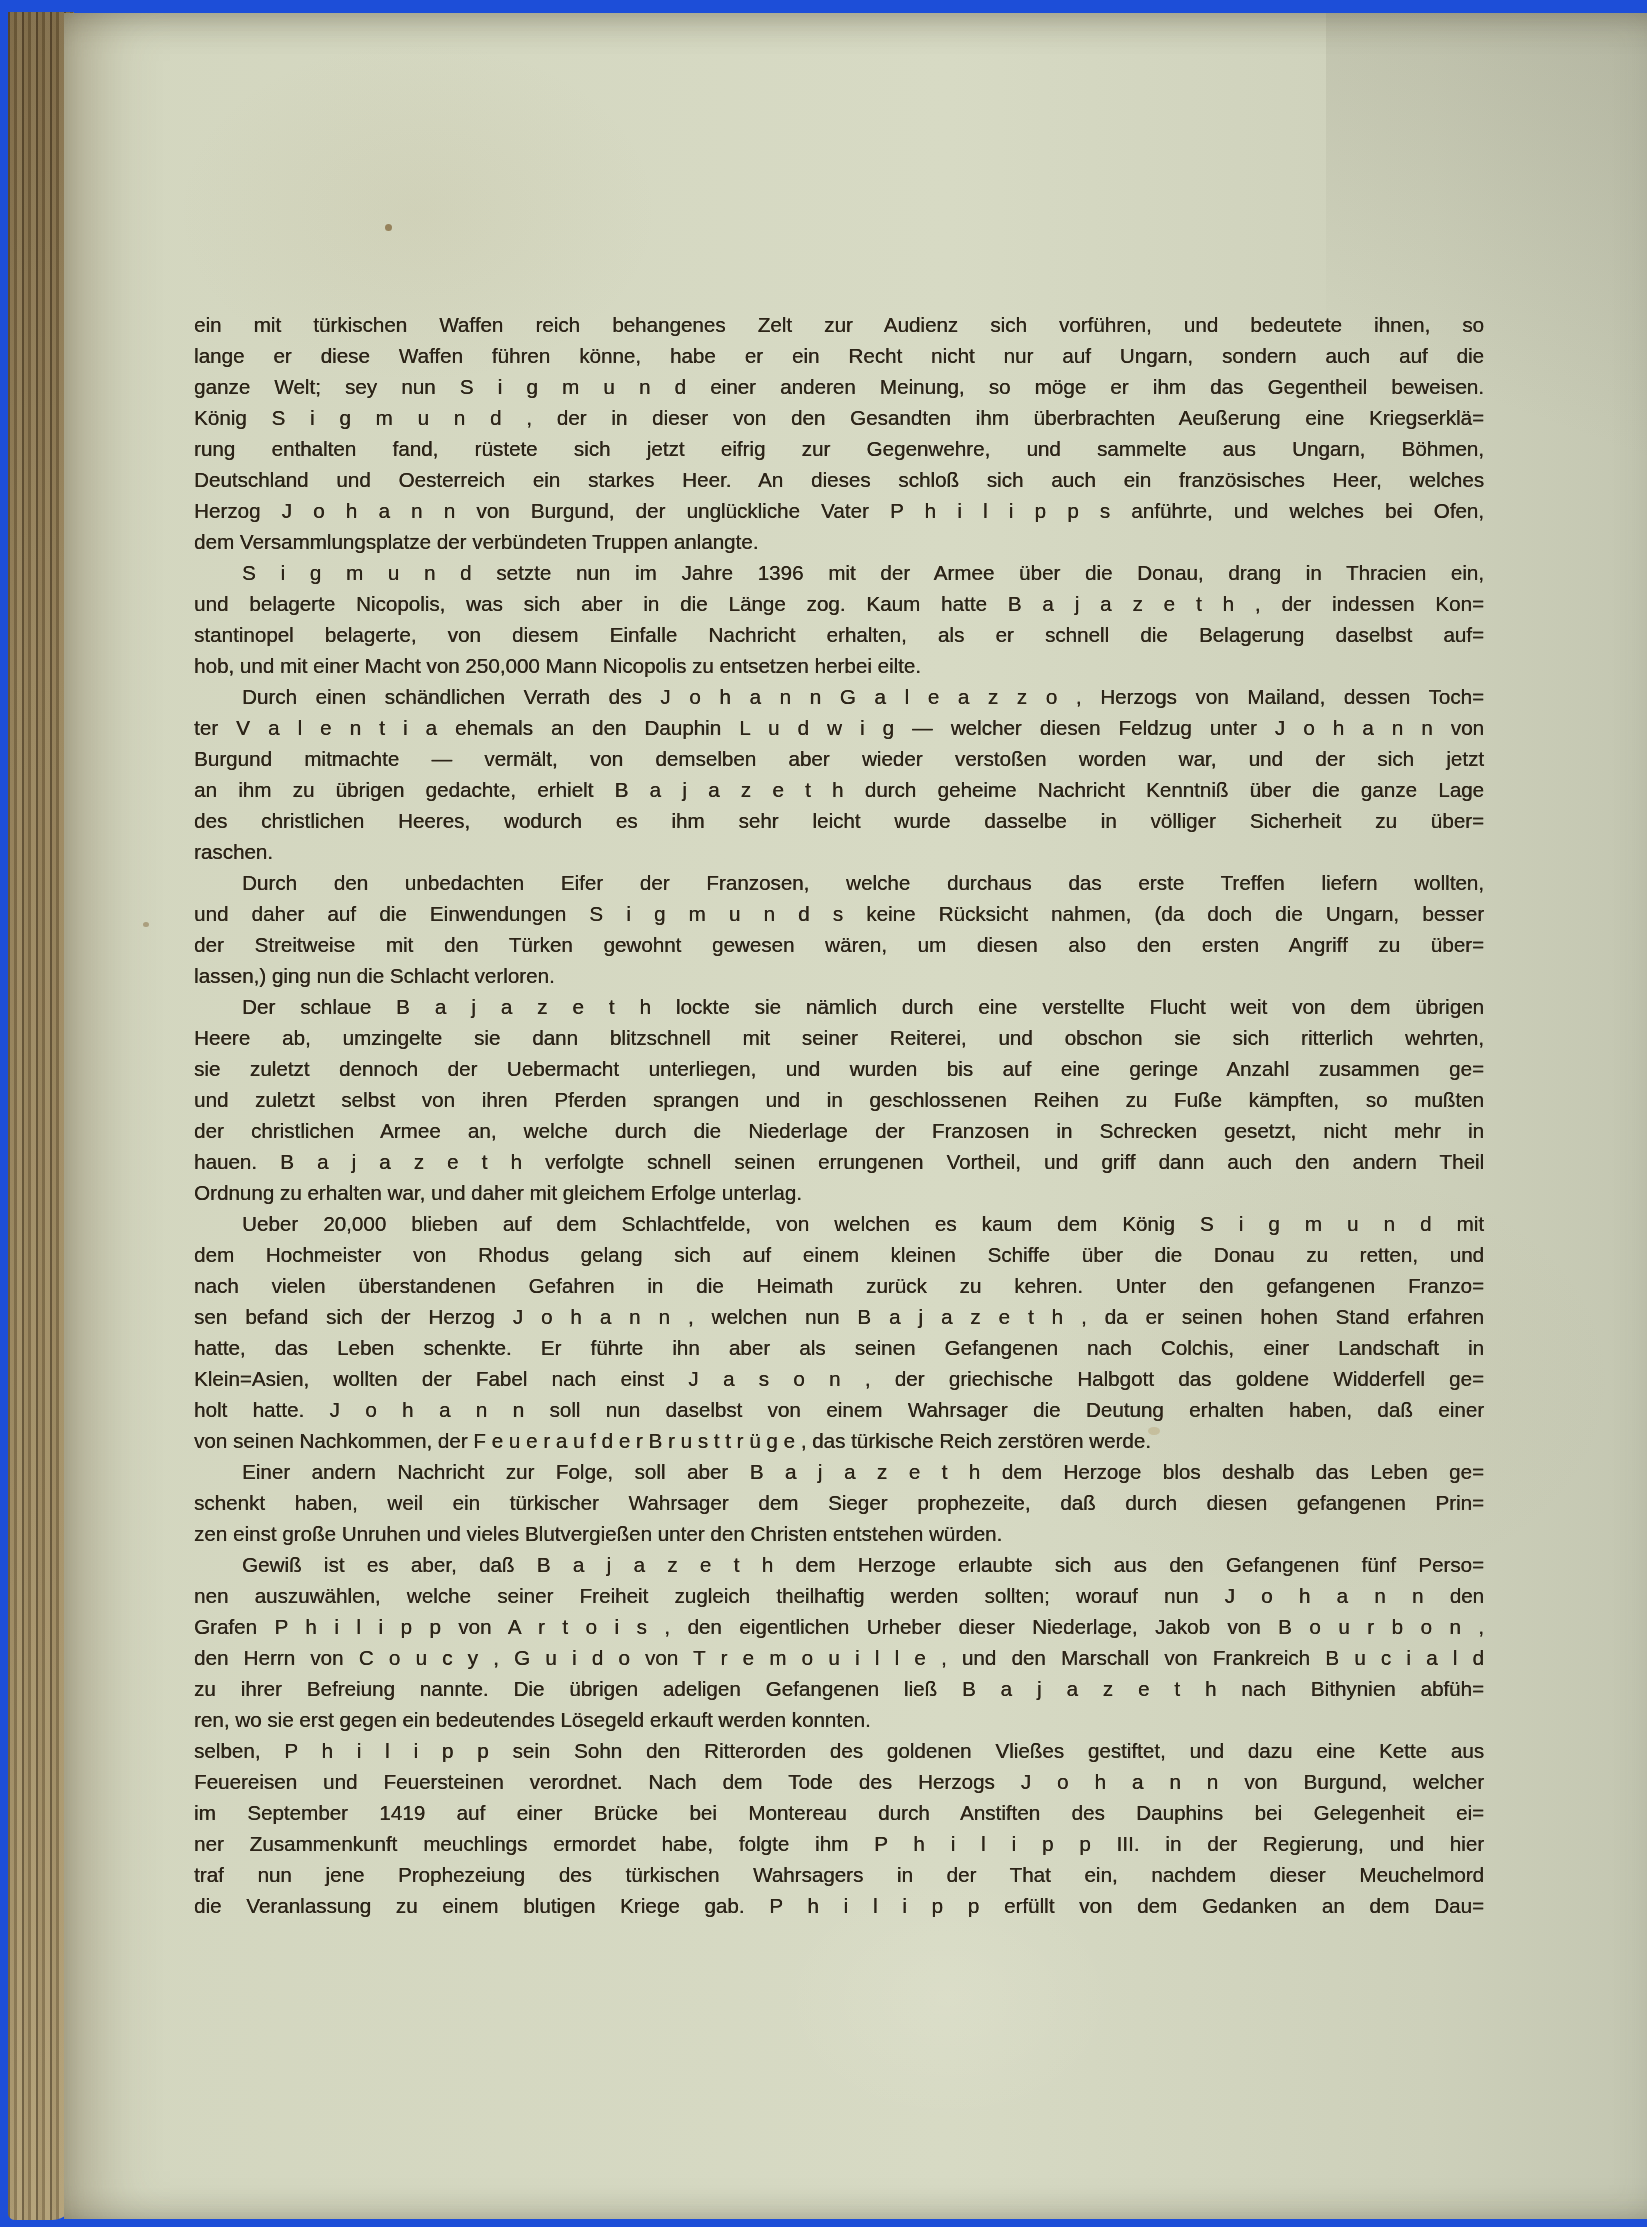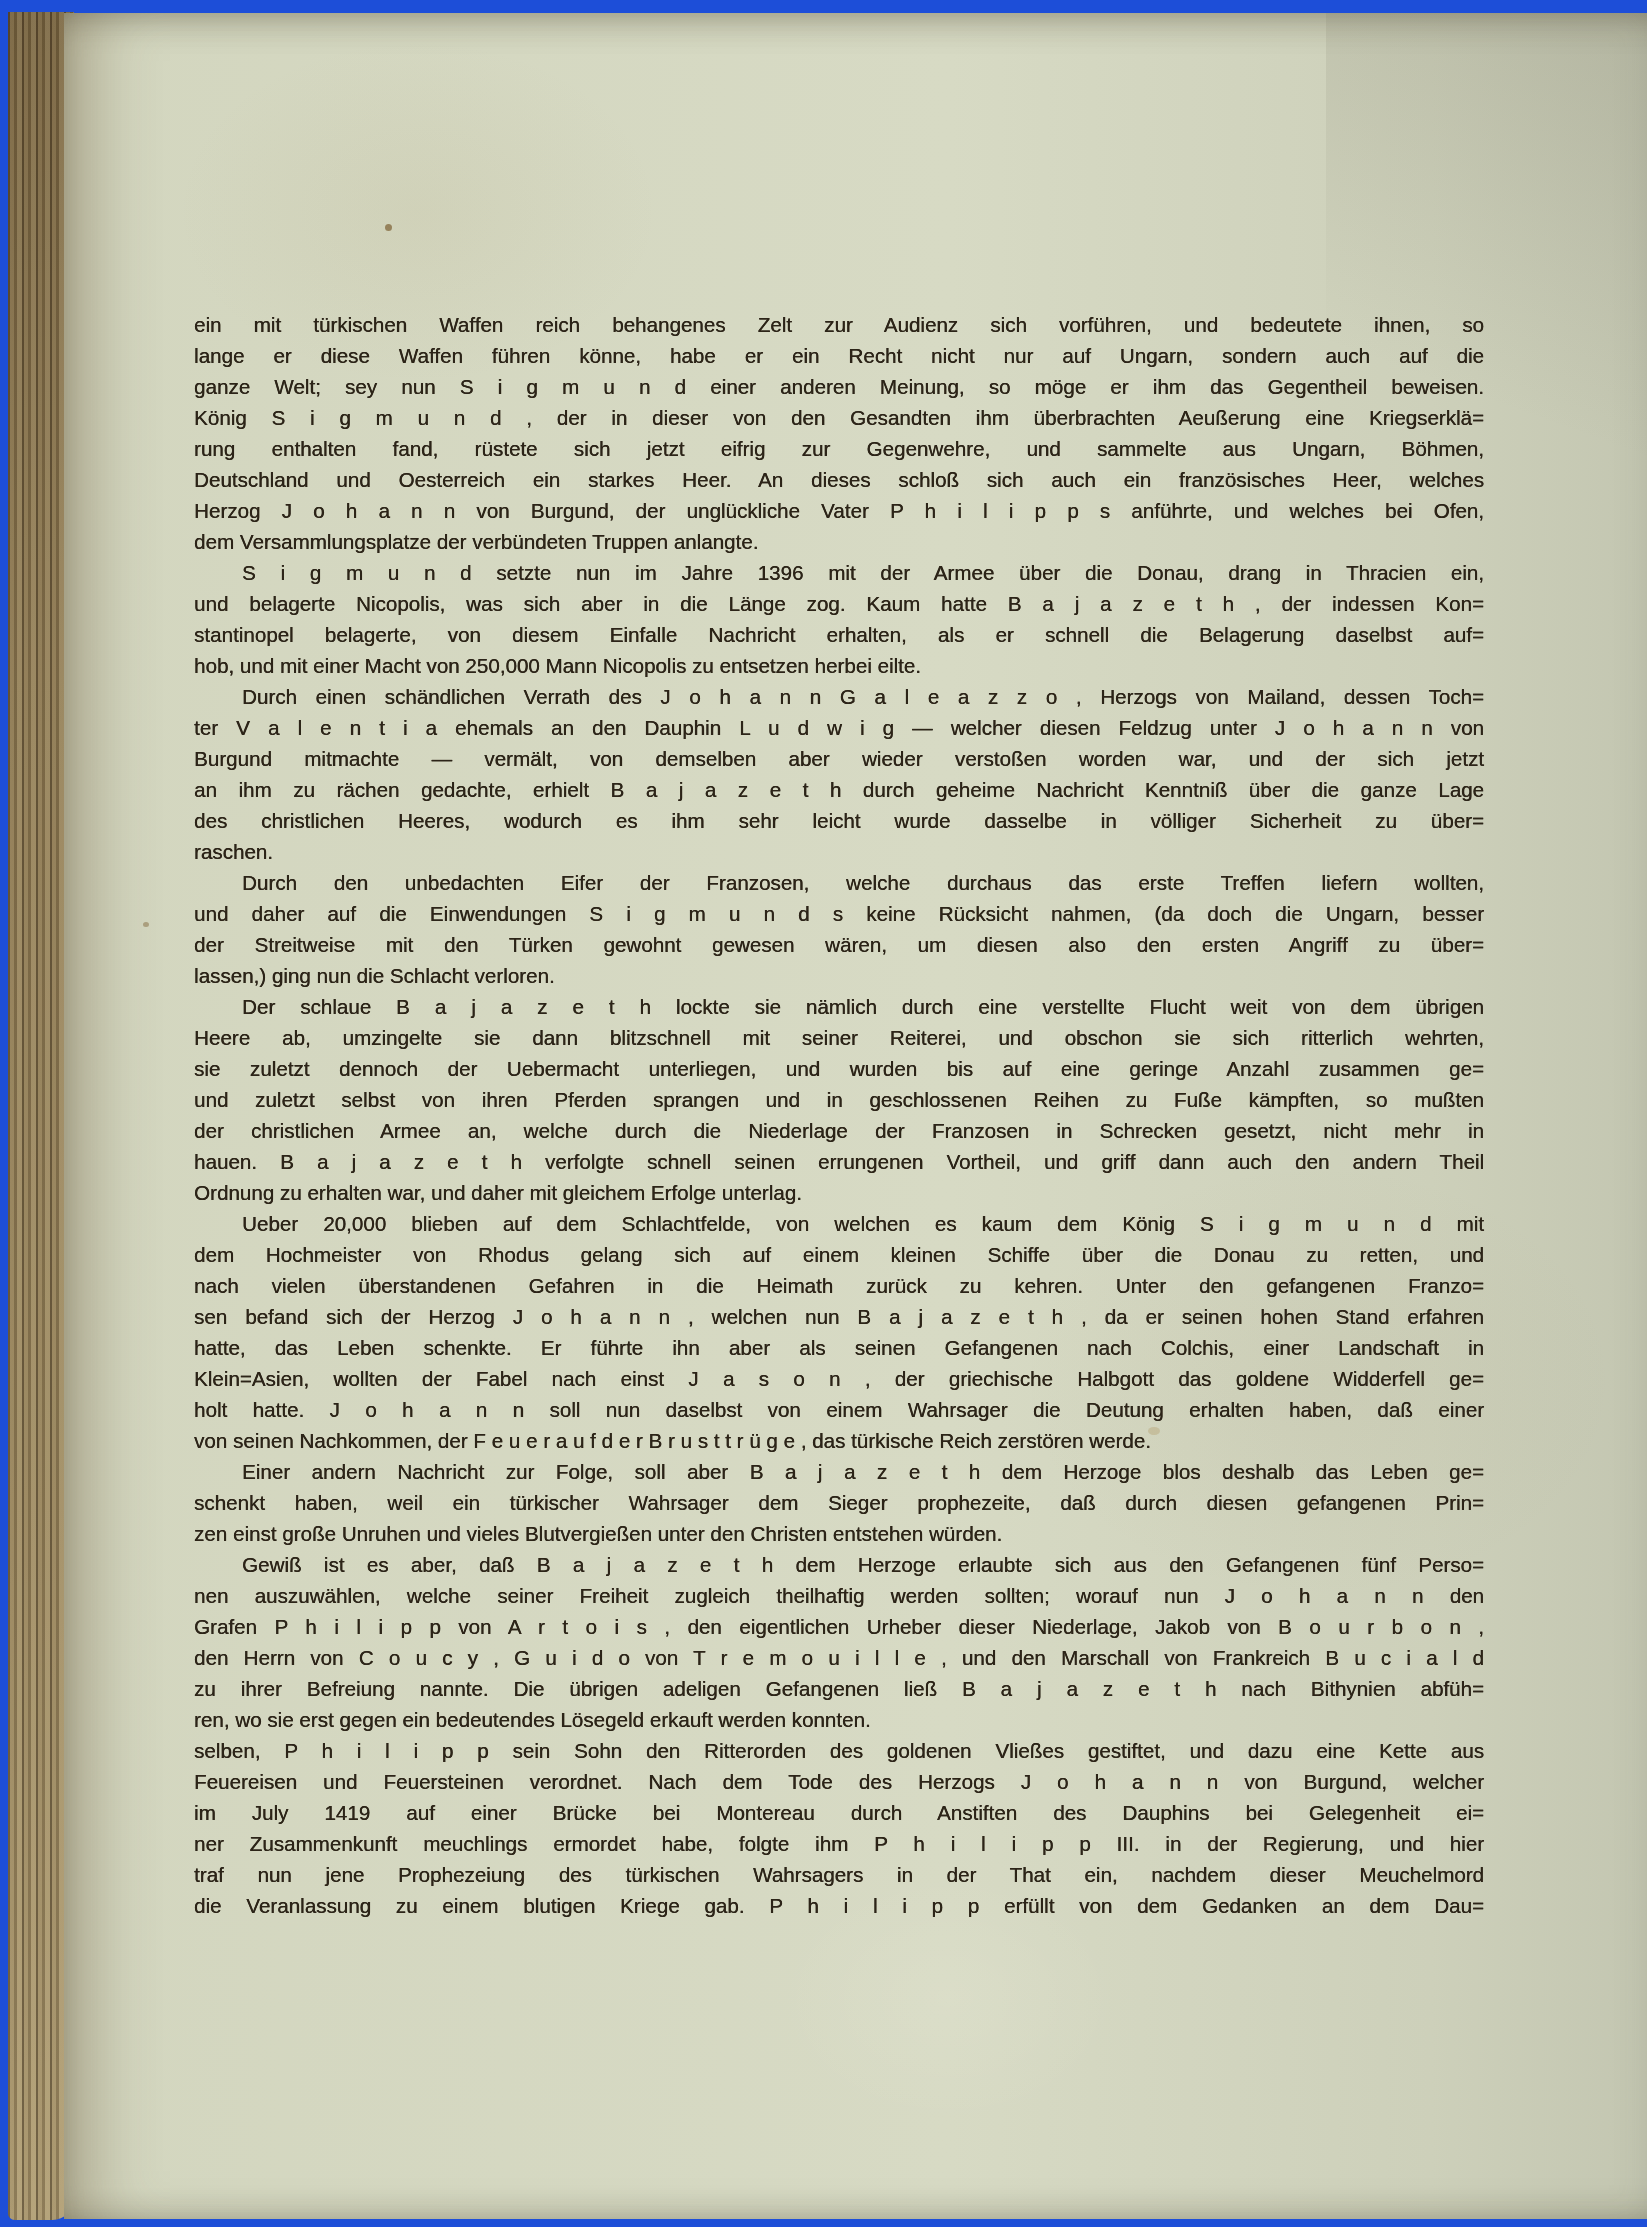--- a/index.html
+++ b/index.html
@@ -83,21 +83,21 @@
         <div class="para">
           <div class="line indent">S i g m u n d setzte nun im Jahre 1396 mit der Armee über die Donau, drang in Thracien ein,</div>
           <div class="line">und belagerte Nicopolis, was sich aber in die Länge zog. Kaum hatte B a j a z e t h , der indessen Kon=</div>
           <div class="line">stantinopel belagerte, von diesem Einfalle Nachricht erhalten, als er schnell die Belagerung daselbst auf=</div>
           <div class="line last">hob, und mit einer Macht von 250,000 Mann Nicopolis zu entsetzen herbei eilte.</div>
         </div>
         <div class="para">
           <div class="line indent">Durch einen schändlichen Verrath des J o h a n n  G a l e a z z o , Herzogs von Mailand, dessen Toch=</div>
           <div class="line">ter V a l e n t i a ehemals an den Dauphin L u d w i g — welcher diesen Feldzug unter J o h a n n von</div>
           <div class="line">Burgund mitmachte — vermält, von demselben aber wieder verstoßen worden war, und der sich jetzt</div>
-          <div class="line">an ihm zu rächen gedachte, erhielt B a j a z e t h durch geheime Nachricht Kenntniß über die ganze Lage</div>
+          <div class="line">an ihm zu übrigen gedachte, erhielt B a j a z e t h durch geheime Nachricht Kenntniß über die ganze Lage</div>
           <div class="line">des christlichen Heeres, wodurch es ihm sehr leicht wurde dasselbe in völliger Sicherheit zu über=</div>
           <div class="line last">raschen.</div>
         </div>
         <div class="para">
           <div class="line indent">Durch den unbedachten Eifer der Franzosen, welche durchaus das erste Treffen liefern wollten,</div>
           <div class="line">und daher auf die Einwendungen S i g m u n d s keine Rücksicht nahmen, (da doch die Ungarn, besser</div>
           <div class="line">der Streitweise mit den Türken gewohnt gewesen wären, um diesen also den ersten Angriff zu über=</div>
           <div class="line last">lassen,) ging nun die Schlacht verloren.</div>
         </div>
         <div class="para">
@@ -128,21 +128,21 @@
           <div class="line indent">Gewiß ist es aber, daß B a j a z e t h dem Herzoge erlaubte sich aus den Gefangenen fünf Perso=</div>
           <div class="line">nen auszuwählen, welche seiner Freiheit zugleich theilhaftig werden sollten; worauf nun J o h a n n den</div>
           <div class="line">Grafen P h i l i p p von A r t o i s , den eigentlichen Urheber dieser Niederlage, Jakob von B o u r b o n ,</div>
           <div class="line">den Herrn von C o u c y , G u i d o von T r e m o u i l l e , und den Marschall von Frankreich B u c i a l d</div>
           <div class="line">zu ihrer Befreiung nannte. Die übrigen adeligen Gefangenen ließ B a j a z e t h nach Bithynien abfüh=</div>
           <div class="line last">ren, wo sie erst gegen ein bedeutendes Lösegeld erkauft werden konnten.</div>
         </div>
         <div class="para">
           <div class="line">selben, P h i l i p p sein Sohn den Ritterorden des goldenen Vließes gestiftet, und dazu eine Kette aus</div>
           <div class="line">Feuereisen und Feuersteinen verordnet. Nach dem Tode des Herzogs J o h a n n von Burgund, welcher</div>
-          <div class="line">im July 1419 auf einer Brücke bei Montereau durch Anstiften des Dauphins bei Gelegenheit ei=</div>
+          <div class="line">im September 1419 auf einer Brücke bei Montereau durch Anstiften des Dauphins bei Gelegenheit ei=</div>
           <div class="line">ner Zusammenkunft meuchlings ermordet habe, folgte ihm P h i l i p p III. in der Regierung, und hier</div>
           <div class="line">traf nun jene Prophezeiung des türkischen Wahrsagers in der That ein, nachdem dieser Meuchelmord</div>
           <div class="line">die Veranlassung zu einem blutigen Kriege gab.  P h i l i p p erfüllt von dem Gedanken an dem Dau=</div>
         </div>
       </div>
   </div>
 </div>
 
 
 </body></html>

